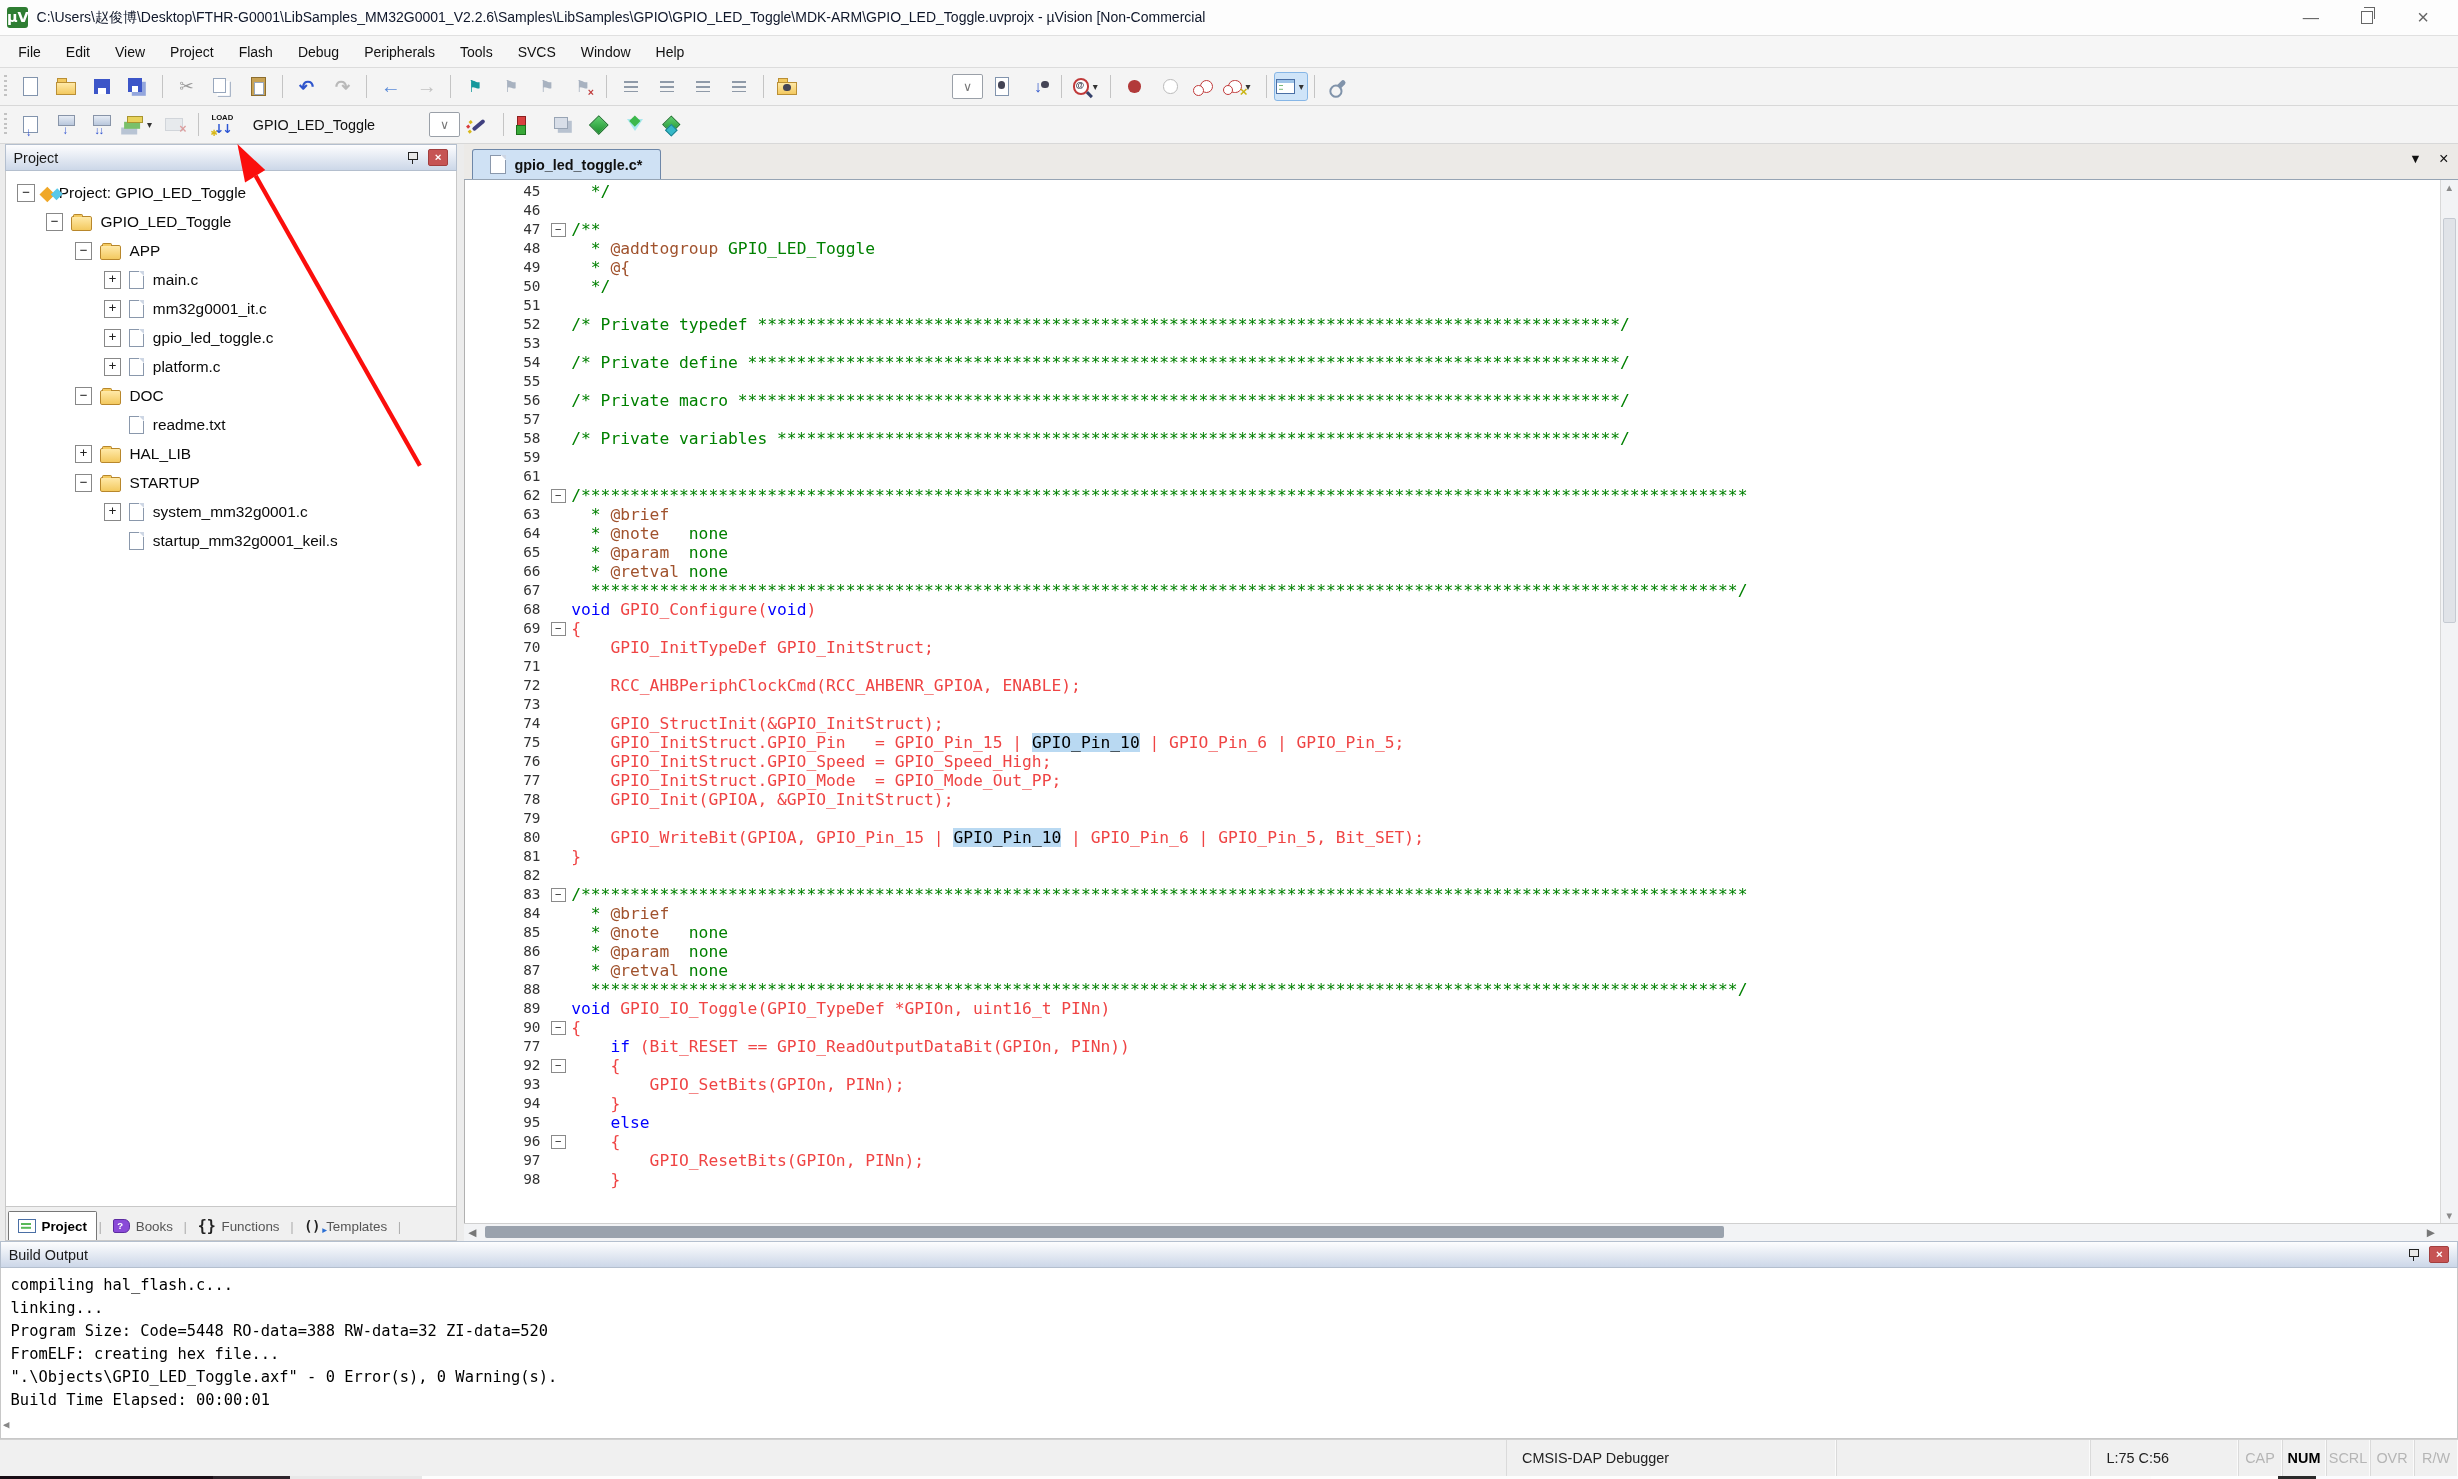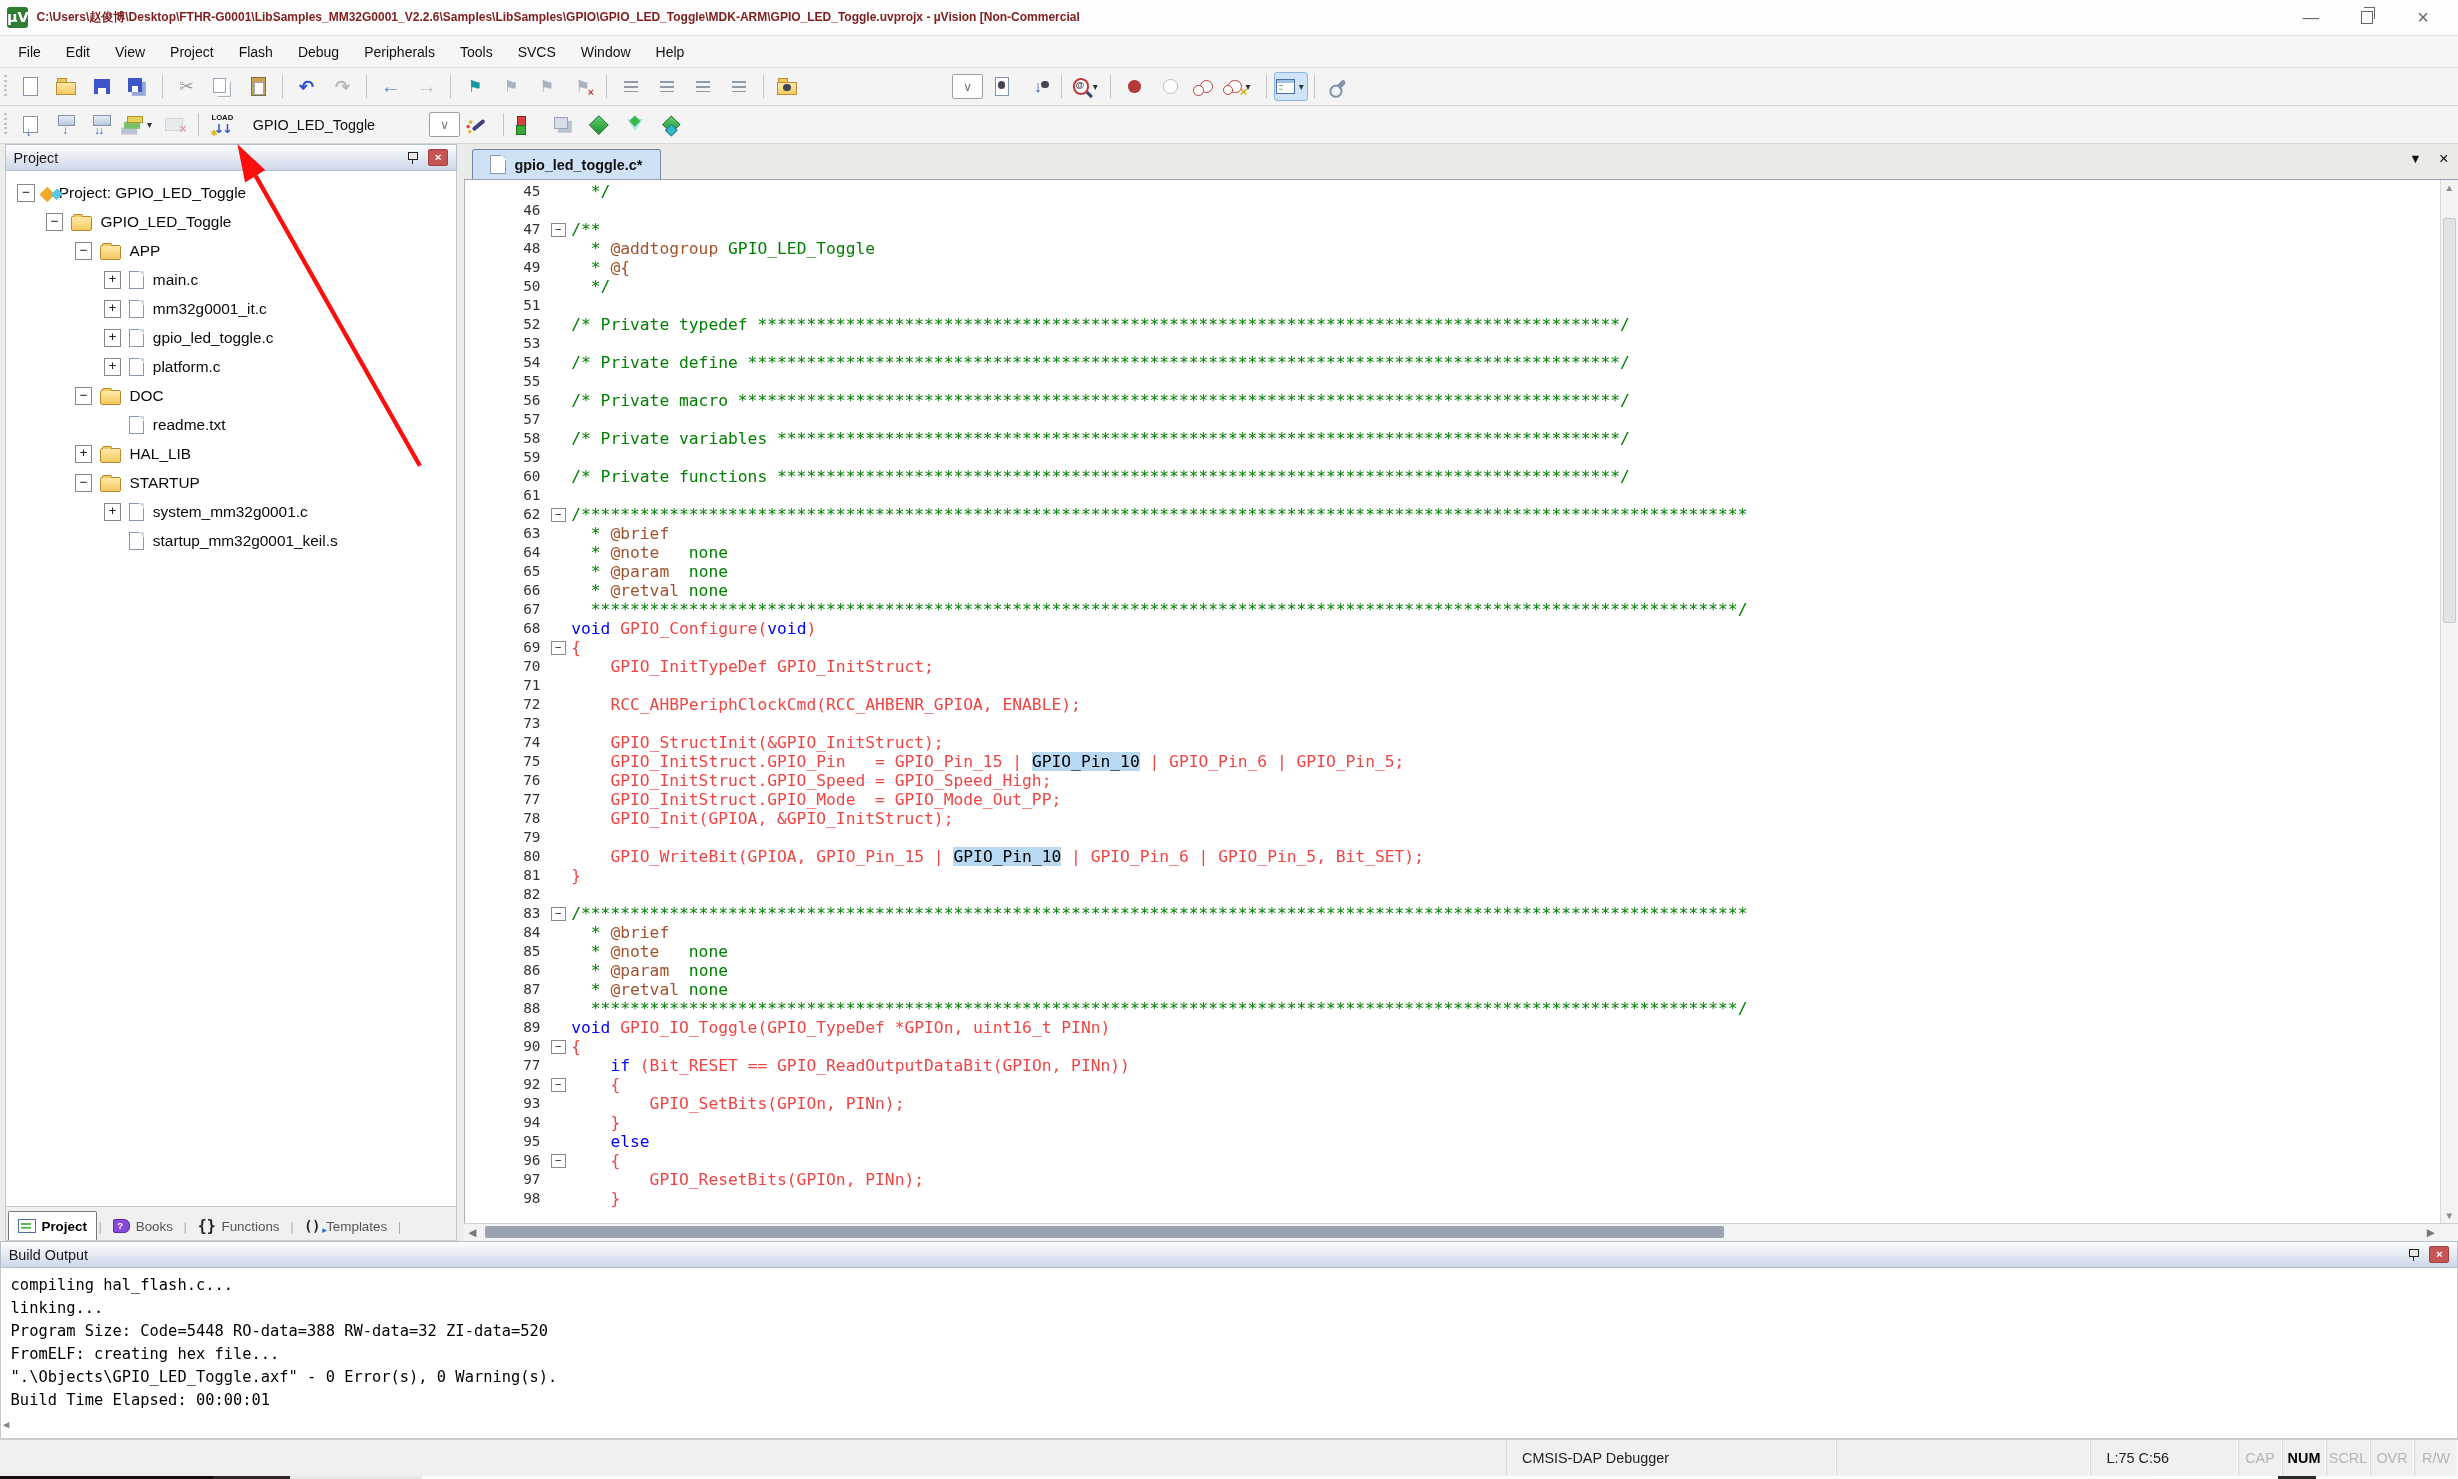--- a/index.html
+++ b/index.html
@@ -2,21 +2,21 @@
 <html><head>
 <meta charset="utf-8">
 <style>
   html,body{margin:0;padding:0;}
   #app{width:2458px;height:1479px;position:relative;overflow:hidden;background:#f0f0f0;
        font-family:"Liberation Sans",sans-serif;color:#222;}
 
   
   .titlebar{height:35px;background:#fdfdfd;border-bottom:1px solid #e0e0e0;display:flex;align-items:center;padding:0 7px;}
   .appicon{width:21px;height:21px;background:#2e7d32;border-radius:2.9px;color:#fff;font:bold 14.4px/21px "DejaVu Sans",sans-serif;text-align:center;margin-right:8.6px;flex:none;}
-  .title-text{font-size:12px;color:#7f1d1d;white-space:nowrap;overflow:hidden;font-weight:bold;}
+  .title-text{font-size:14px;color:#0f172a;white-space:nowrap;overflow:hidden;}
   .win-btns{margin-left:auto;display:flex;}
   .winbtn{width:56px;height:33px;display:flex;align-items:center;justify-content:center;color:#666;font-size:16.3px;}
   .ic-restore{width:10.6px;height:10.6px;border:1px solid #666;position:relative;background:#fdfdfd;}
   .ic-restore::before{content:"";position:absolute;left:1.9px;top:-4.8px;width:10.6px;height:10.6px;border:1px solid #666;border-left:none;border-bottom:none;}
 
   
   .menubar{height:31px;background:#f6f6f6;border-bottom:1px solid #dcdcdc;display:flex;align-items:center;font-size:14px;color:#111;padding-left:5.8px;}
   .menu-item{padding:0 12.5px;height:100%;display:flex;align-items:center;}
 
   
@@ -486,21 +486,20 @@
           <div class="code-row"><span class="ln">50</span><span class="foldcol"></span><span class="codeln"><span class="sg-c">  */</span></span></div>
           <div class="code-row"><span class="ln">51</span><span class="foldcol"></span><span class="codeln"></span></div>
           <div class="code-row"><span class="ln">52</span><span class="foldcol"></span><span class="codeln"><span class="sg-c">/* Private typedef ****************************************************************************************/</span></span></div>
           <div class="code-row"><span class="ln">53</span><span class="foldcol"></span><span class="codeln"></span></div>
           <div class="code-row"><span class="ln">54</span><span class="foldcol"></span><span class="codeln"><span class="sg-c">/* Private define *****************************************************************************************/</span></span></div>
           <div class="code-row"><span class="ln">55</span><span class="foldcol"></span><span class="codeln"></span></div>
           <div class="code-row"><span class="ln">56</span><span class="foldcol"></span><span class="codeln"><span class="sg-c">/* Private macro ******************************************************************************************/</span></span></div>
           <div class="code-row"><span class="ln">57</span><span class="foldcol"></span><span class="codeln"></span></div>
           <div class="code-row"><span class="ln">58</span><span class="foldcol"></span><span class="codeln"><span class="sg-c">/* Private variables **************************************************************************************/</span></span></div>
           <div class="code-row"><span class="ln">59</span><span class="foldcol"></span><span class="codeln"></span></div>
-          <div class="code-row"><span class="ln">60</span><span class="foldcol"></span><span class="codeln"><span class="sg-c">/* Private functions **************************************************************************************/</span></span></div>
           <div class="code-row"><span class="ln">61</span><span class="foldcol"></span><span class="codeln"></span></div>
           <div class="code-row"><span class="ln">62</span><span class="foldcol"><span class="fbox">−</span></span><span class="codeln"><span class="sg-c">/***********************************************************************************************************************</span></span></div>
           <div class="code-row"><span class="ln">63</span><span class="foldcol"></span><span class="codeln"><span class="sg-c">  * </span><span class="sg-d">@brief</span></span></div>
           <div class="code-row"><span class="ln">64</span><span class="foldcol"></span><span class="codeln"><span class="sg-c">  * </span><span class="sg-d">@note</span><span class="sg-c">   none</span></span></div>
           <div class="code-row"><span class="ln">65</span><span class="foldcol"></span><span class="codeln"><span class="sg-c">  * </span><span class="sg-d">@param</span><span class="sg-c">  none</span></span></div>
           <div class="code-row"><span class="ln">66</span><span class="foldcol"></span><span class="codeln"><span class="sg-c">  * </span><span class="sg-d">@retval</span><span class="sg-c"> none</span></span></div>
           <div class="code-row"><span class="ln">67</span><span class="foldcol"></span><span class="codeln"><span class="sg-c">  *********************************************************************************************************************/</span></span></div>
           <div class="code-row"><span class="ln">68</span><span class="foldcol"></span><span class="codeln"><span class="sg-k">void</span><span class="sg-p"> GPIO_Configure(</span><span class="sg-k">void</span><span class="sg-p">)</span></span></div>
           <div class="code-row"><span class="ln">69</span><span class="foldcol"><span class="fbox">−</span></span><span class="codeln"><span class="sg-p">{</span></span></div>
           <div class="code-row"><span class="ln">70</span><span class="foldcol"></span><span class="codeln"><span class="sg-p">    GPIO_InitTypeDef GPIO_InitStruct;</span></span></div>

